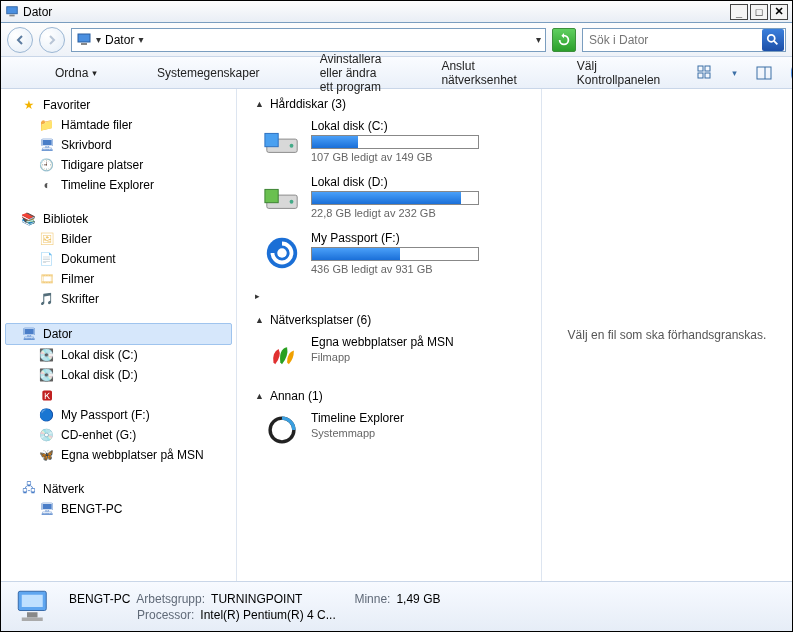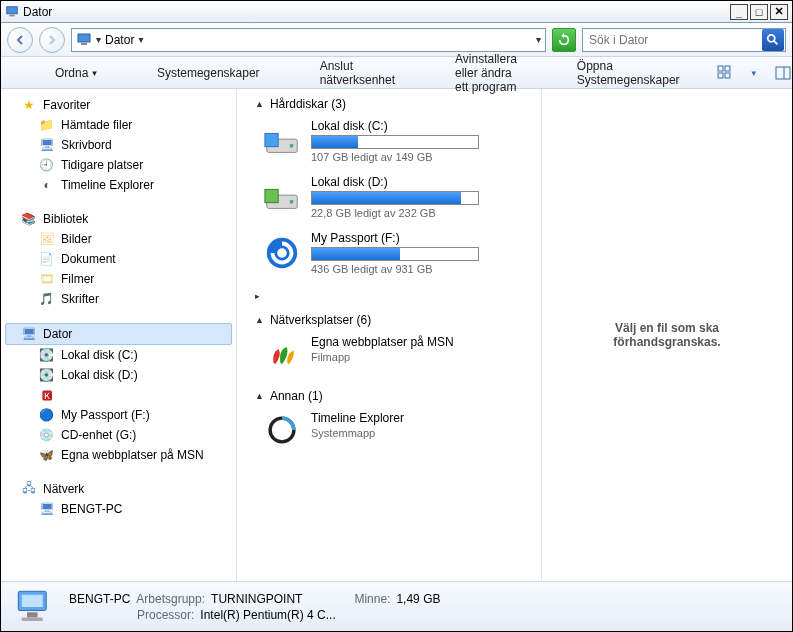--- a/index.html
+++ b/index.html
@@ -29,21 +29,21 @@
 .toolbar .iconbtn { width: 22px; height: 22px; display: flex; align-items: center; justify-content: center; color: #3a6ea5; border: 1px solid transparent; }
 .toolbar .iconbtn.help { color: #fff; background: radial-gradient(circle,#5fa6ff,#1c5fb8); border-radius: 50%; width: 18px; height: 18px; font-size: 11px; }
 
 
 .main { flex: 1; display: flex; overflow: hidden; }
 .navpane { width: 236px; border-right: 1px solid #dde5f0; overflow-y: auto; position: relative; padding-top: 6px; }
 .navpane::-webkit-scrollbar { width: 16px; }
 .navpane::-webkit-scrollbar-track { background:#f0f0f0; border-left:1px solid #d0d0d0; }
 .navpane::-webkit-scrollbar-thumb { background:#c8c8c8; border:1px solid #a0a0a0; }
 .content { flex: 1; overflow: auto; padding: 6px 0; border-right: 1px solid #dde5f0; }
-.preview { width: 250px; display: flex; align-items: center; justify-content: center; color: #555; text-align: center; padding: 0 20px; font-weight: bold; }
+.preview { width: 250px; display: flex; align-items: center; justify-content: center; color: #555; text-align: center; padding: 0 20px; }
 
 
 .nav-sec { margin-bottom: 14px; }
 .nav-head { display: flex; align-items: center; gap: 6px; padding: 2px 10px 2px 20px; font-weight: normal; }
 .nav-item { display: flex; align-items: center; gap: 6px; padding: 2px 10px 2px 38px; cursor: default; }
 .nav-item.selected, .nav-head.selected { background: #d6e7fb; border: 1px solid #9fc4ee; border-radius: 2px; margin: 0 4px; padding-left: 15px; }
 .nav-head.selected { padding-left: 15px; }
 .ico { width: 16px; height: 16px; display: inline-flex; align-items: center; justify-content: center; flex-shrink: 0; }
 .ico.star { color: #f3b300; }
 .ico.folder { color: #f0c56a; }
@@ -134,23 +134,23 @@
     </div>
   </div>
 </div>
 
 <div class="toolbar">
   <div class="tbtn">
       <span>Ordna</span>
       <span style="font-size:9px">▾</span>
     </div>
   <div class="tbtn">Systemegenskaper</div>
+  <div class="tbtn">Avinstallera eller ändra ett program</div>
   <div class="tbtn">Anslut nätverksenhet</div>
-  <div class="tbtn">Avinstallera eller ändra ett program</div>
-  <div class="tbtn">Öppna Systemegenskaper</div>
+  <div class="tbtn">Välj Kontrollpanelen</div>
   <div class="spacer"></div>
   <div class="iconbtn">
     <svg width="16" height="16" viewBox="0 0 16 16">
         <rect x="1" y="1" width="5" height="5" fill="none" stroke="#3a6ea5"></rect>
         <rect x="8" y="1" width="5" height="5" fill="none" stroke="#3a6ea5"></rect>
         <rect x="1" y="8" width="5" height="5" fill="none" stroke="#3a6ea5"></rect>
         <rect x="8" y="8" width="5" height="5" fill="none" stroke="#3a6ea5"></rect>
       </svg>
   </div>
   <span style="font-size:9px;color:#3a6ea5">▾</span>

